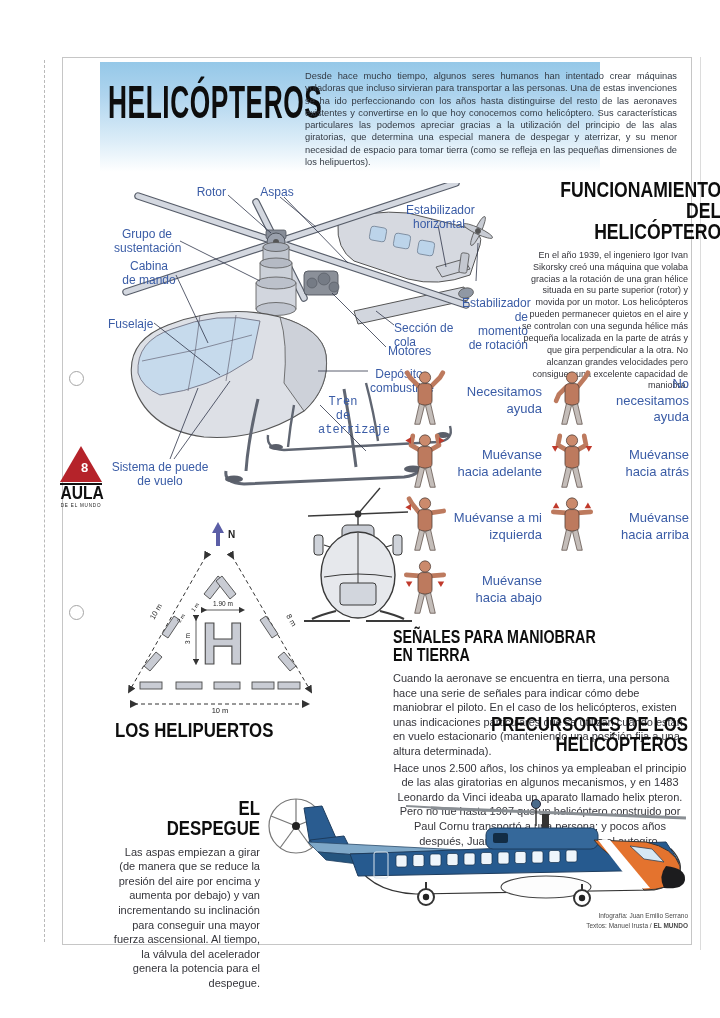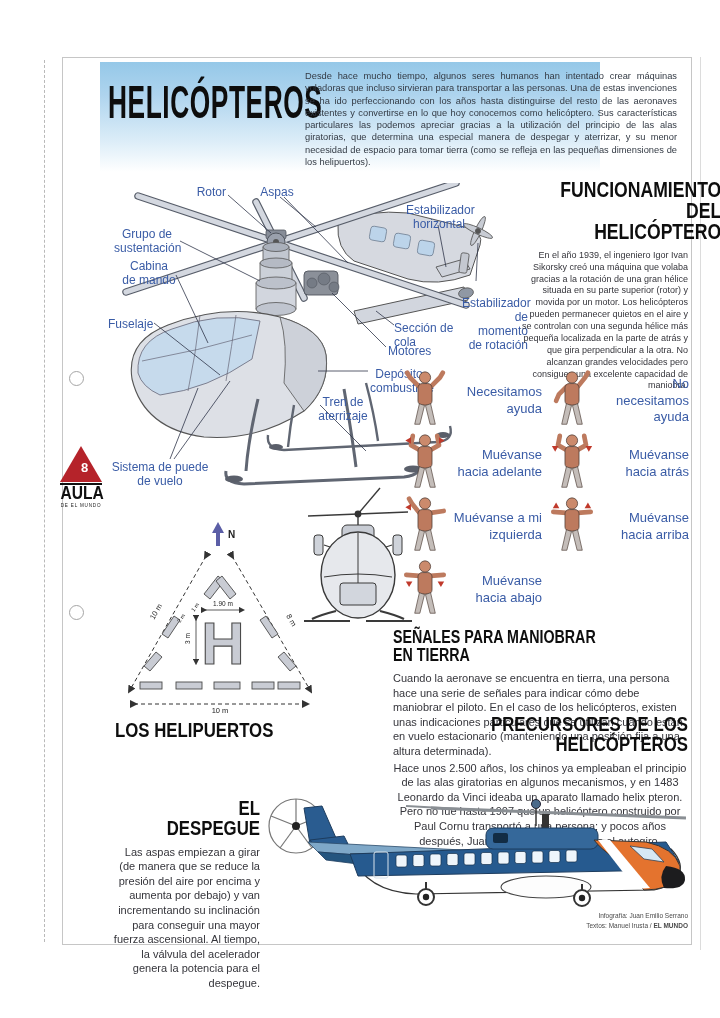--- a/index.html
+++ b/index.html
@@ -170,21 +170,21 @@
   <div class="blue-lab" style="left:42px;top:2px;width:76px;text-align:right;">Rotor</div>
   <div class="blue-lab" style="left:148px;top:2px;width:42px;text-align:center;">Aspas</div>
   <div class="blue-lab" style="left:6px;top:44px;width:66px;text-align:center;">Grupo de sustentación</div>
   <div class="blue-lab" style="left:14px;top:76px;width:54px;text-align:center;">Cabina de mando</div>
   <div class="blue-lab" style="left:0px;top:134px;width:44px;text-align:right;">Fuselaje</div>
   <div class="blue-lab" style="left:298px;top:20px;width:66px;text-align:center;">Estabilizador horizontal</div>
   <div class="blue-lab" style="left:354px;top:113px;width:66px;text-align:right;">Estabilizador de momento de rotación</div>
   <div class="blue-lab" style="left:286px;top:138px;width:84px;">Sección de cola</div>
   <div class="blue-lab" style="left:280px;top:161px;width:50px;">Motores</div>
   <div class="blue-lab" style="left:262px;top:184px;width:58px;text-align:center;">Depósito combustible</div>
-  <div class="blue-lab" style="left:210px;top:212px;width:50px;text-align:center;">Tren de aterrizaje</div>
+  <div class="blue-lab" style="left:210px;top:212px;width:50px;text-align:center;font-family:Liberation Mono, monospace;">Tren de aterrizaje</div>
   <div class="blue-lab" style="left:2px;top:277px;width:100px;text-align:center;">Sistema de puede de vuelo</div>
 </div>
 
 <div class="abs" style="left:520px;top:180px;width:168px;text-align:right;">
   <span class="sec-h o-right" style="font-size:22px;text-align:right;">FUNCIONAMIENTO
 DEL HELICÓPTERO</span>
   <div class="body-txt" style="margin-top:7px;font-size:9px;text-align:right;">En el año 1939, el ingeniero Igor Ivan Sikorsky creó una máquina que volaba gracias a la rotación de una gran hélice situada en su parte superior (rotor) y movida por un motor. Los helicópteros pueden permanecer quietos en el aire y se controlan con una segunda hélice más pequeña localizada en la parte de atrás y que gira perpendicular a la otra. No alcanzan grandes velocidades pero consiguen una excelente capacidad de maniobra.</div>
 </div>
 
 <div id="signals">

